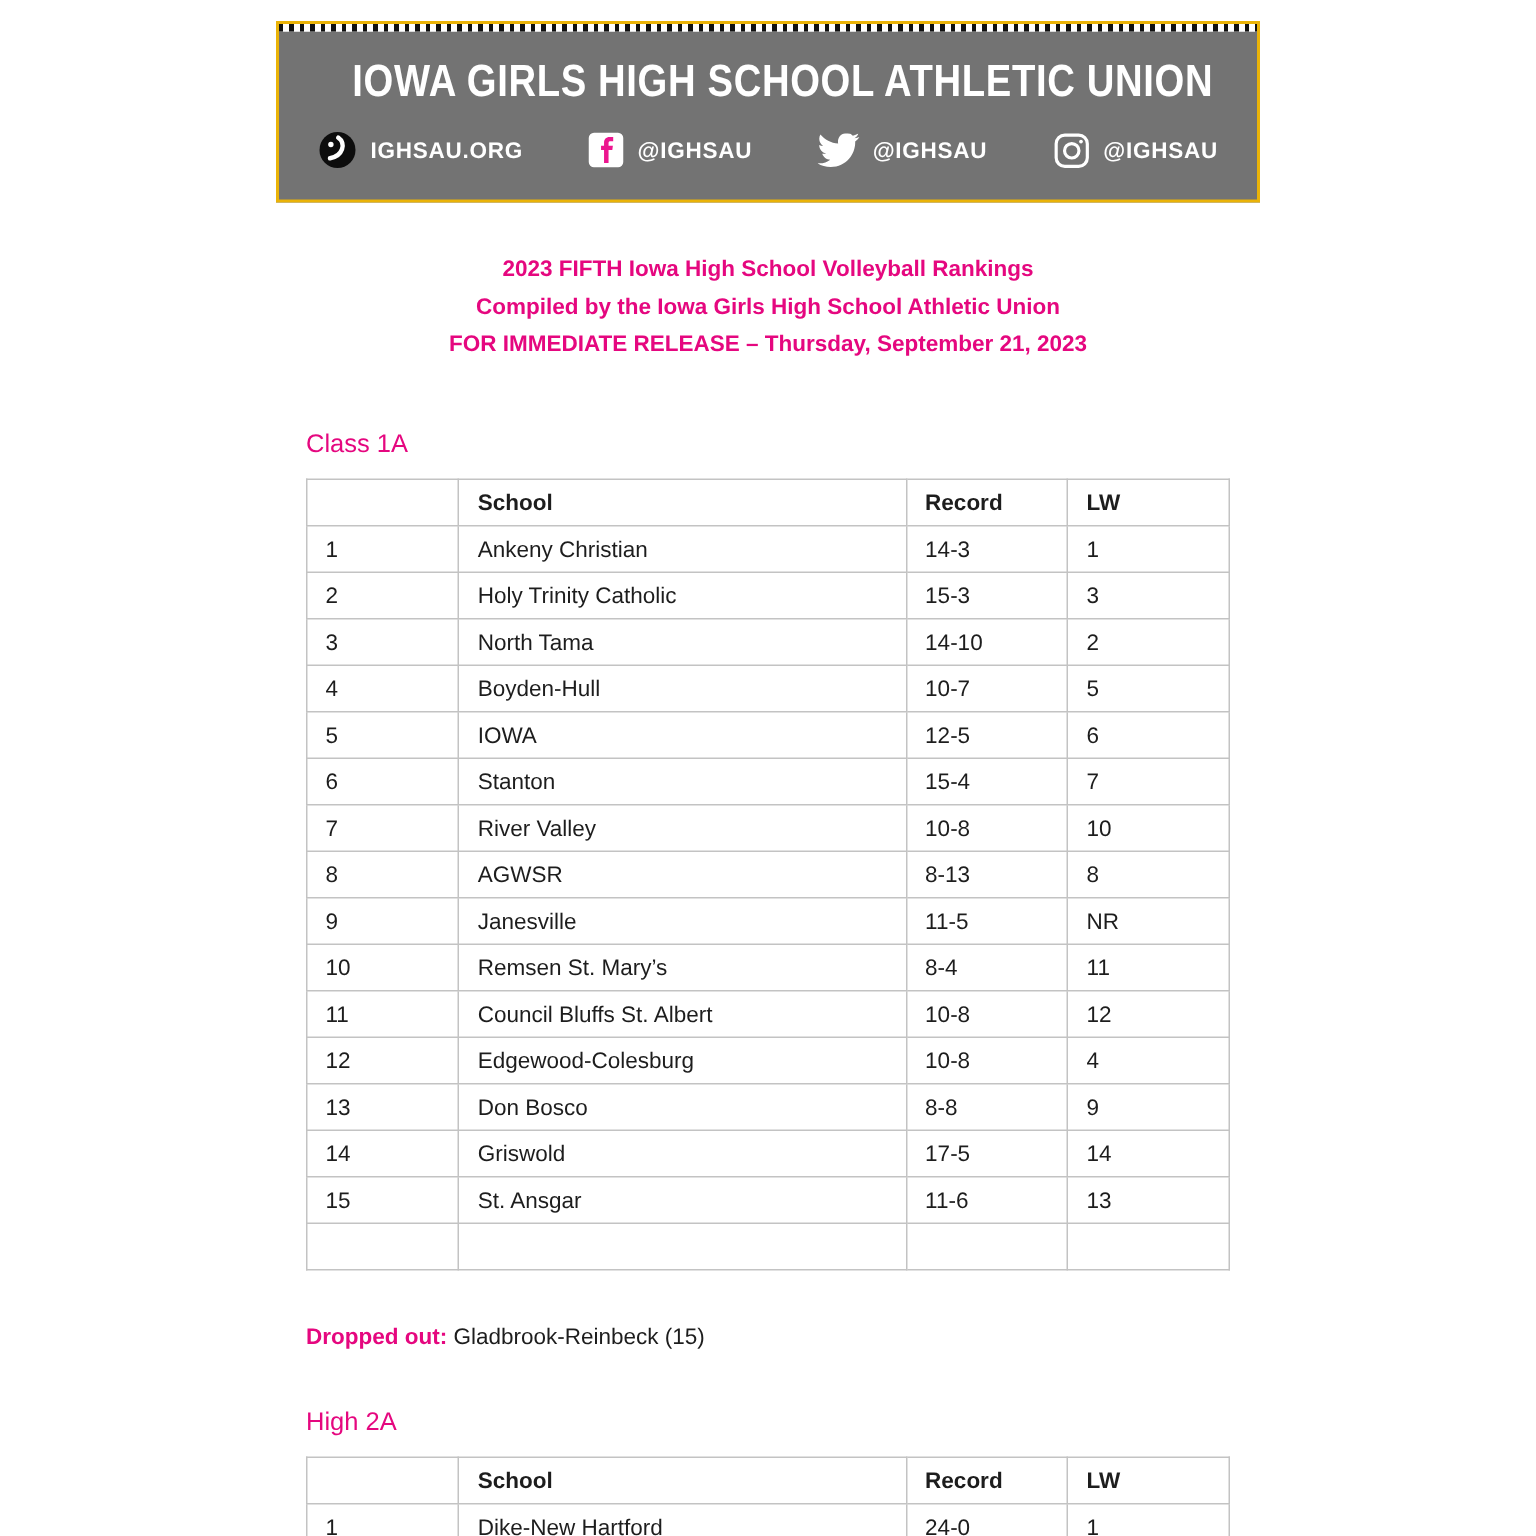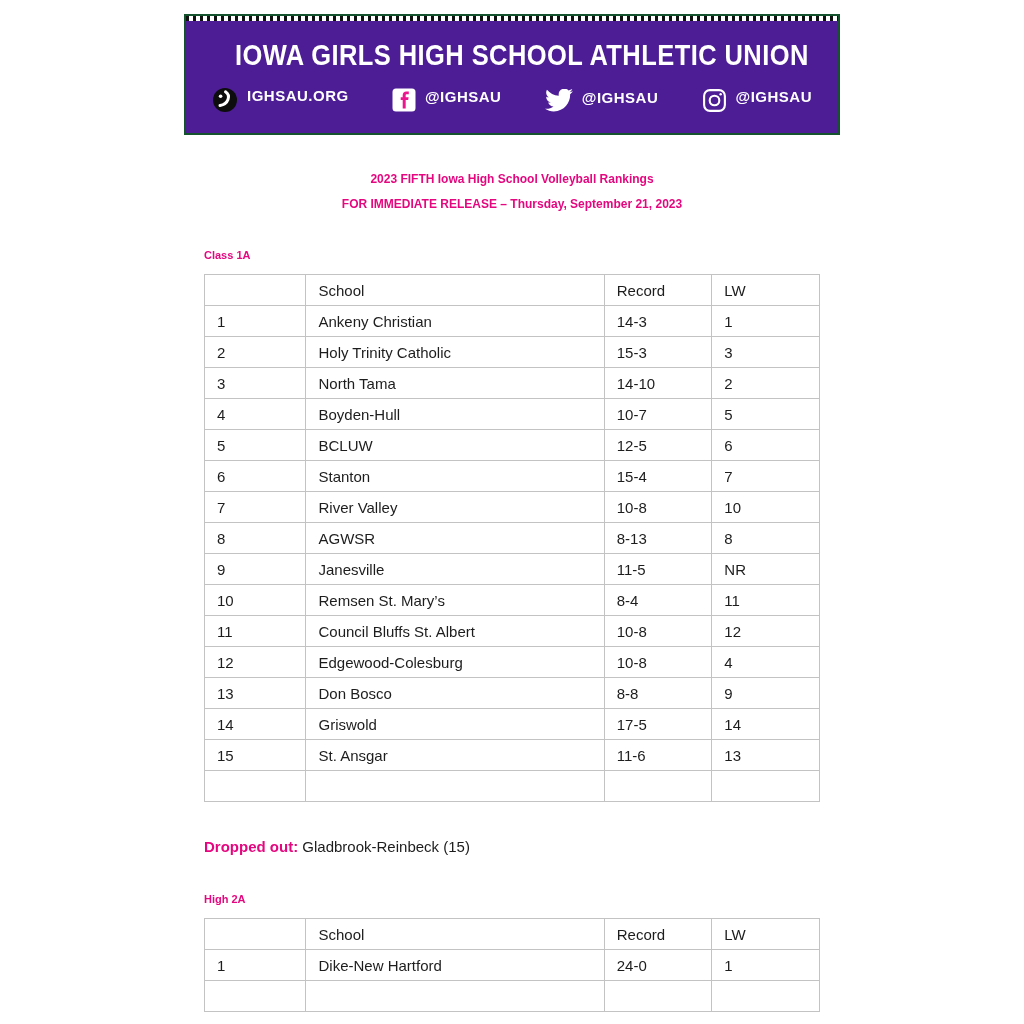--- a/index.html
+++ b/index.html
@@ -7,22 +7,22 @@
   body {
     width: 1024px; height: 1024px; overflow: hidden;
     background: #ffffff;
     font-family: "Liberation Sans", sans-serif;
     color: #1d1d1d;
   }
   .page { width: 656px; margin: 14px auto 0; }
 
   
   .banner {
-    background: #4c1d95;
-    border: 2px solid #14532d;
+    background: #737373;
+    border: 2px solid #eab308;
   }
   .dots {
     height: 5px;
     background: #ffffff;
     background-image: repeating-linear-gradient(90deg, #111 0 3px, #ffffff 3px 7px);
   }
   .banner-title {
     color: #ffffff;
     font-weight: bold;
     font-size: 30px;
@@ -34,64 +34,64 @@
     letter-spacing: 0.5px;
   }
   .social-row {
     display: flex;
     justify-content: space-between;
     align-items: center;
     padding: 0 26px 20px;
   }
   .social-item {
     display: flex;
-    align-items: flex-start;
+    align-items: center;
     gap: 9px;
     color: #ffffff;
     font-weight: bold;
     font-size: 15px;
     letter-spacing: 0.5px;
     cursor: pointer;
     text-decoration: none;
   }
   .social-item svg { display: block; }
 
   
   .content { padding: 0 20px; }
   .intro { margin-top: 32px; }
   .intro-line {
     color: #E5077F;
     font-weight: bold;
-    font-size: 12px;
+    font-size: 15px;
     text-align: center;
     line-height: 25px;
     margin: 0;
   }
   .class-heading {
     color: #E5077F;
-    font-size: 11px;
-    font-weight: bold;
-    margin: 32px 0 13px;
+    font-size: 17px;
+    font-weight: normal;
+    margin: 44px 0 13px;
   }
   table.rank-table {
     border-collapse: collapse;
     width: 100%;
     table-layout: fixed;
   }
   .rank-table th, .rank-table td {
     border: 1px solid #c3c3c3;
     font-size: 15px;
     padding: 6px 12px;
     height: 31px;
     text-align: left;
     color: #1d1d1d;
     overflow: hidden;
     white-space: nowrap;
   }
-  .rank-table th { font-weight: normal; }
+  .rank-table th { font-weight: bold; }
   .rank-table .col0 { width: 16.5%; }
   .rank-table .col1 { width: 48.5%; }
   .rank-table .col2 { width: 17.5%; text-align: left; }
   .rank-table .col3 { width: 17.5%; text-align: left; }
 
   .dropped {
     margin: 36px 0 0;
     font-size: 15px;
     color: #1d1d1d;
   }
@@ -149,20 +149,21 @@
         </span>
         <span>@IGHSAU</span>
       </a>
 
     </div>
   </header>
 
   <main class="content">
     <div class="intro">
       <p class="intro-line">2023 FIFTH Iowa High School Volleyball Rankings</p>
+      <p class="intro-line">Compiled by the Iowa Girls High School Athletic Union</p>
       <p class="intro-line">FOR IMMEDIATE RELEASE – Thursday, September 21, 2023</p>
     </div>
     <div id="sections">
         <section class="rank-section">
           <h2 class="class-heading">Class 1A</h2>
           <table class="rank-table">
             <thead>
               <tr>
                 <th class="col0"></th>
                 <th class="col1">School</th>
@@ -190,21 +191,21 @@
                 <td class="col3">2</td>
               </tr>
               <tr>
                 <td class="col0">4</td>
                 <td class="col1">Boyden-Hull</td>
                 <td class="col2">10-7</td>
                 <td class="col3">5</td>
               </tr>
               <tr>
                 <td class="col0">5</td>
-                <td class="col1">BCLUW</td>
+                <td class="col1">IOWA</td>
                 <td class="col2">12-5</td>
                 <td class="col3">6</td>
               </tr>
               <tr>
                 <td class="col0">6</td>
                 <td class="col1">Stanton</td>
                 <td class="col2">15-4</td>
                 <td class="col3">7</td>
               </tr>
               <tr>

